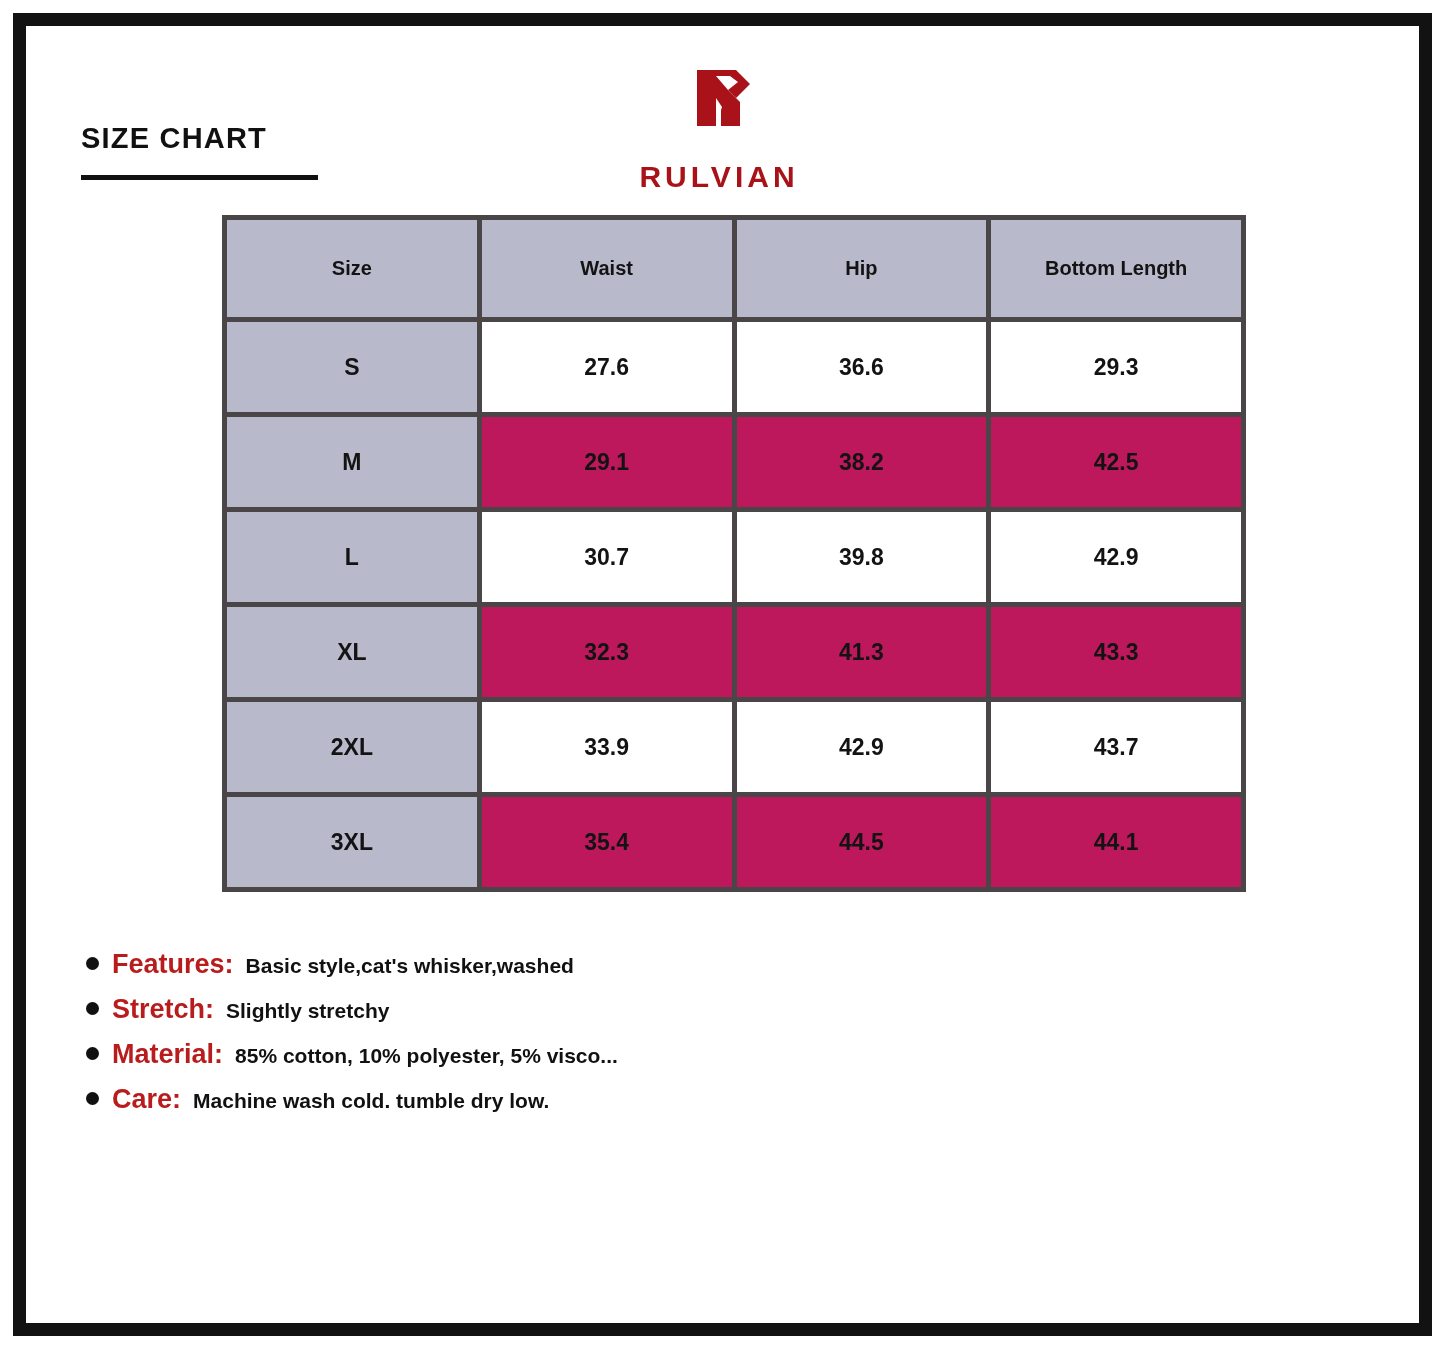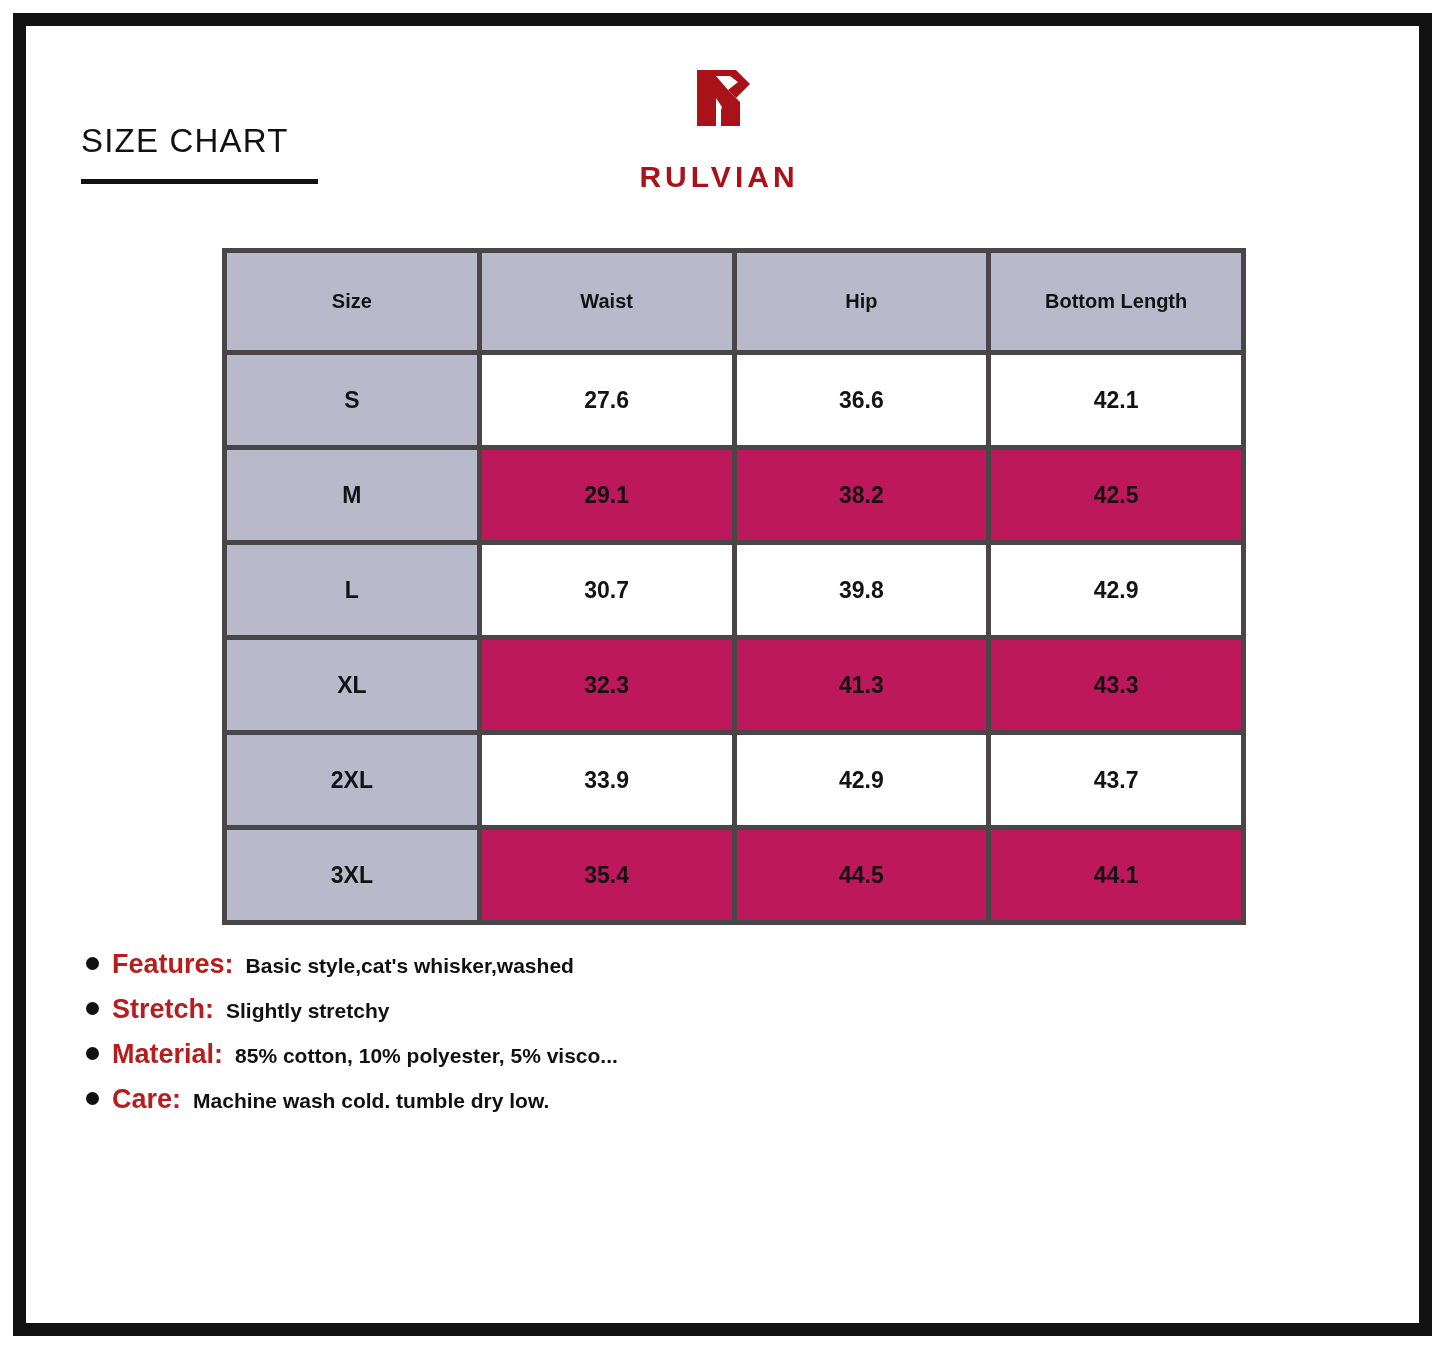--- a/index.html
+++ b/index.html
@@ -48,22 +48,22 @@
     top: 0;
     width: 100%;
     height: 185px;
   }
   .title-block {
     position: absolute;
     left: 55px;
     top: 98px;
   }
   .title {
-    font-size: 33px;
-    font-weight: normal;
+    font-size: 29px;
+    font-weight: bold;
     letter-spacing: 1.2px;
     color: #111111;
     margin: 0;
     line-height: 1;
   }
   .title-rule {
     margin-top: 22px;
     width: 237px;
     height: 5px;
     background: #111111;
@@ -87,21 +87,21 @@
     font-size: 30px;
     font-weight: bold;
     letter-spacing: 4px;
     color: #a81218;
   }
 
   
   .table-wrap {
     position: absolute;
     left: 196px;
-    top: 222px;
+    top: 189px;
     width: 1024px;
   }
   table.size-table {
     border-collapse: separate;
     border-spacing: 5px;
     width: 1024px;
     table-layout: fixed;
   }
   table.size-table th,
   table.size-table td {
@@ -203,21 +203,21 @@
                 <th>Waist</th>
                 <th>Hip</th>
                 <th>Bottom Length</th>
               </tr>
             </thead>
             <tbody>
               <tr>
                 <td class="size-cell">S</td>
                 <td class="val-cell">27.6</td>
                 <td class="val-cell">36.6</td>
-                <td class="val-cell">42.1</td>
+                <td class="val-cell">29.3</td>
               </tr>
               <tr class="alt">
                 <td class="size-cell">M</td>
                 <td class="val-cell">29.1</td>
                 <td class="val-cell">38.2</td>
                 <td class="val-cell">42.5</td>
               </tr>
               <tr>
                 <td class="size-cell">L</td>
                 <td class="val-cell">30.7</td>

